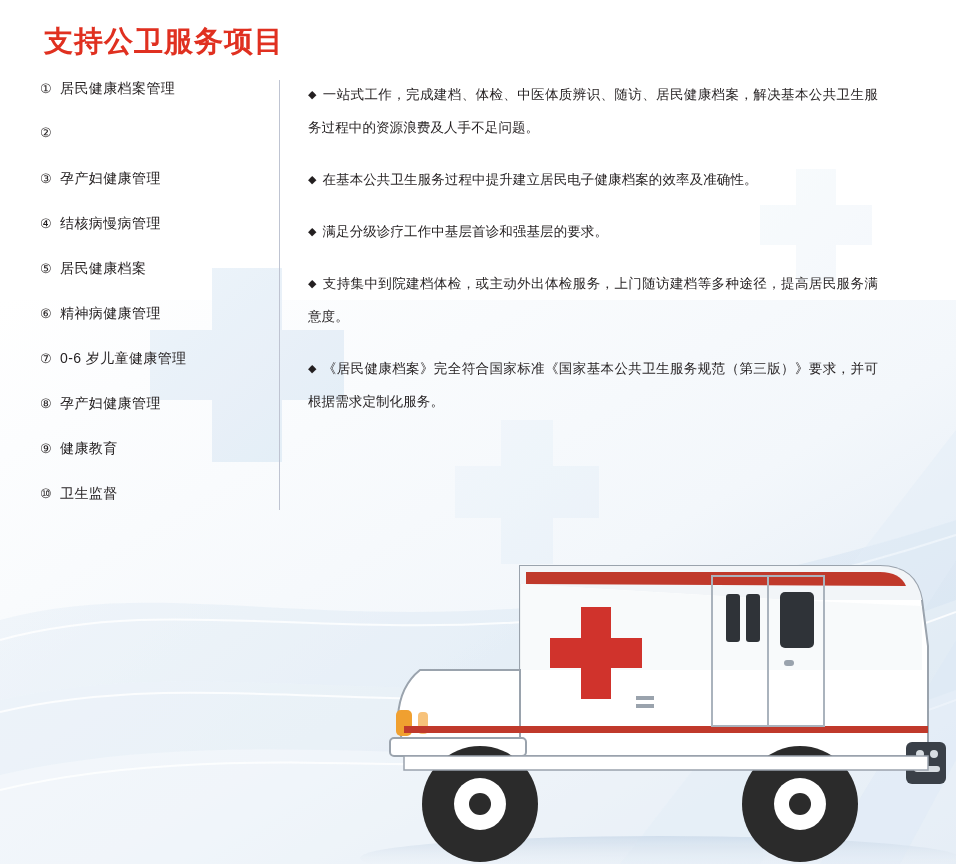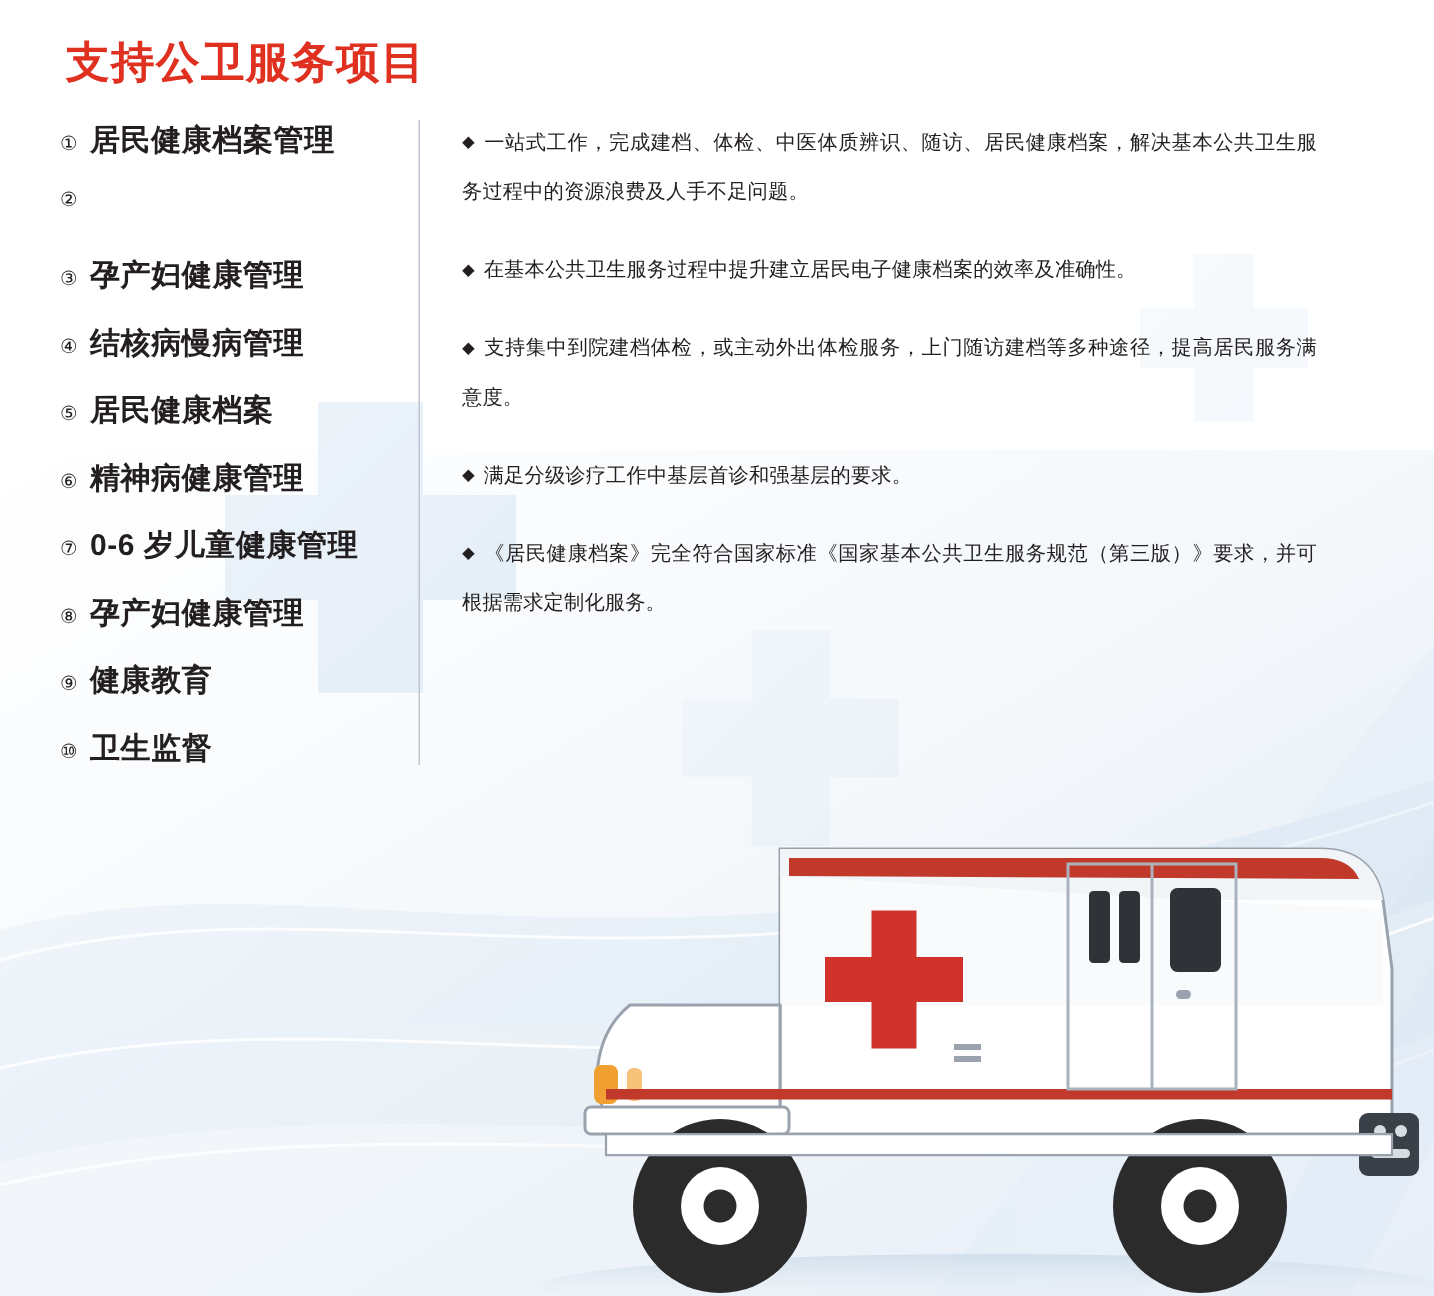--- a/index.html
+++ b/index.html
@@ -59,22 +59,22 @@
     color: #231f20;
     white-space: nowrap;
   }
   .service-num {
     font-size: 13px;
     color: #231f20;
     width: 20px;
     flex: 0 0 20px;
   }
   .service-label {
-    font-weight: bold;
-    font-size: 20px;
+    font-weight: normal;
+    font-size: 14px;
     letter-spacing: 0.4px;
   }
 
   
   #divider {
     position: absolute;
     left: 279px;
     top: 80px;
     width: 1px;
     height: 430px;
@@ -267,17 +267,17 @@
         <span class="service-num">⑩</span>
         <span class="service-label">卫生监督</span>
       </div>
     </div>
 
   <div id="divider"></div>
 
   <div id="feature-list">
       <div class="feature-item"><span class="bullet">◆</span><span class="feature-text">一站式工作，完成建档、体检、中医体质辨识、随访、居民健康档案，解决基本公共卫生服务过程中的资源浪费及人手不足问题。</span></div>
       <div class="feature-item"><span class="bullet">◆</span><span class="feature-text">在基本公共卫生服务过程中提升建立居民电子健康档案的效率及准确性。</span></div>
+      <div class="feature-item"><span class="bullet">◆</span><span class="feature-text">满足分级诊疗工作中基层首诊和强基层的要求。</span></div>
       <div class="feature-item"><span class="bullet">◆</span><span class="feature-text">支持集中到院建档体检，或主动外出体检服务，上门随访建档等多种途径，提高居民服务满意度。</span></div>
-      <div class="feature-item"><span class="bullet">◆</span><span class="feature-text">满足分级诊疗工作中基层首诊和强基层的要求。</span></div>
       <div class="feature-item"><span class="bullet">◆</span><span class="feature-text">《居民健康档案》完全符合国家标准《国家基本公共卫生服务规范（第三版）》要求，并可根据需求定制化服务。</span></div>
     </div>
 </div>
 
 </body></html>

